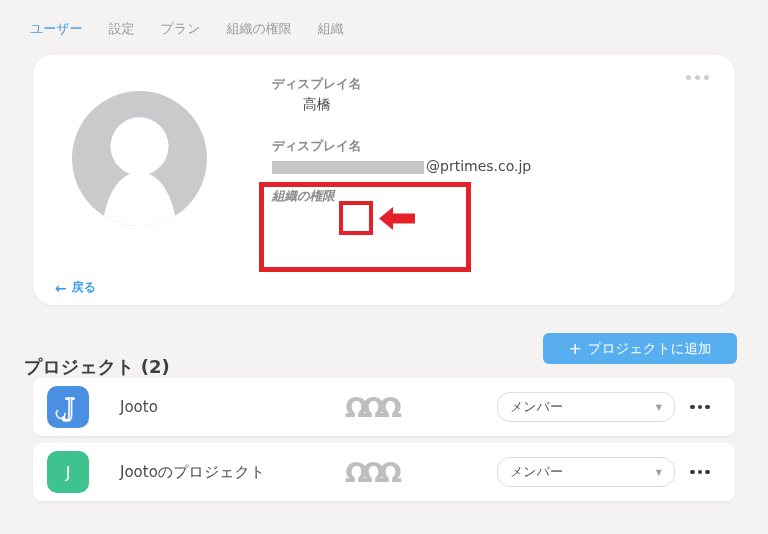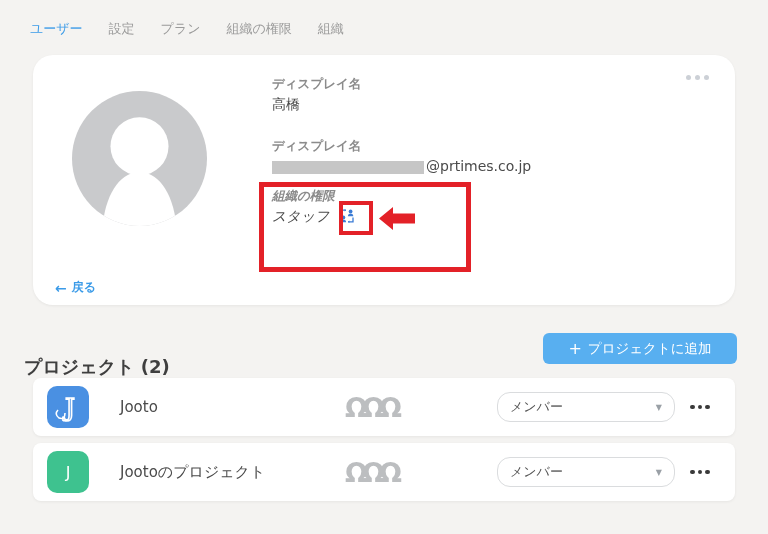--- a/index.html
+++ b/index.html
@@ -14,21 +14,21 @@
   
   .card{position:absolute;left:33px;top:55px;width:702px;height:250px;background:#fff;
         border-radius:20px;box-shadow:0 1px 3px rgba(0,0,0,0.06);}
   .card-menu{position:absolute;top:20px;right:26px;display:flex;gap:4px;cursor:pointer;}
   .card-menu i{width:5px;height:5px;border-radius:50%;background:#ccd0d6;display:block;}
 
   .avatar{position:absolute;left:39px;top:36px;width:135px;height:135px;}
 
   .field{position:absolute;left:239px;}
   .field .lbl{font-size:12.5px;font-weight:bold;color:#8b8b8b;line-height:16px;}
-  .field .val{font-size:14px;color:#4a4a4a;line-height:20px;margin-top:2px;}
+  .field .val{font-size:14px;color:#4a4a4a;line-height:20px;margin-top:2px;text-align:center;}
   .f1{top:21px;} .f2{top:83px;} .f3{top:133px;font-style:italic;}
   .redact{display:inline-block;width:152px;height:13px;background:#c6c6c6;vertical-align:middle;margin-right:2px;}
   .perm-line{display:flex;align-items:center;gap:10px;}
   .perm-icon{width:16px;height:16px;display:inline-block;cursor:pointer;}
 
   
   .anno{position:absolute;pointer-events:none;}
   .anno-big{left:226px;top:127px;width:202px;height:80px;border:5px solid #e32128;}
   .anno-small{left:306px;top:146px;width:26px;height:26px;border:4px solid #e32128;}
   .anno-arrow{left:346px;top:152px;width:36px;height:23px;}
@@ -104,37 +104,20 @@
       <div class="val">高橋</div>
     </div>
 
     <div class="field f2">
       <div class="lbl">ディスプレイ名</div>
       <div class="val"><span class="redact"></span><span>@prtimes.co.jp</span></div>
     </div>
 
     <div class="field f3">
       <div class="lbl">組織の権限</div>
-      <div class="val perm-line">
-        <span>スタッフ</span>
-        <span class="perm-icon">
-          <svg viewBox="0 0 16 16" width="16" height="16">
-            <g fill="none" stroke="#3a7bd5" stroke-width="1.3">
-              <polyline points="2,6.5 2,2.2 7,2.2"></polyline>
-              <polyline points="14,9.5 14,13.8 9,13.8"></polyline>
-            </g>
-            <path d="M7,2.2 L5.6,0.9 L5.6,3.5 Z" fill="#3a7bd5"></path>
-            <path d="M9,13.8 L10.4,12.5 L10.4,15.1 Z" fill="#3a7bd5"></path>
-            <circle cx="11.6" cy="3.4" r="1.9" fill="#3a7bd5"></circle>
-            <path d="M8.9,8.2 c0-1.6 1.2-2.6 2.7-2.6 c1.5,0 2.7,1 2.7,2.6 Z" fill="#3a7bd5"></path>
-            <circle cx="4.4" cy="9.4" r="1.9" fill="#3a7bd5"></circle>
-            <path d="M1.7,14.2 c0-1.6 1.2-2.6 2.7-2.6 c1.5,0 2.7,1 2.7,2.6 Z" fill="#3a7bd5"></path>
-          </svg>
-        </span>
-      </div>
     </div>
 
     <div class="anno anno-big"></div>
     <div class="anno anno-small"></div>
     <div class="anno anno-arrow">
       <svg viewBox="0 0 36 23" width="36" height="23">
         <path d="M0,11.5 L14,0 L14,6.5 L36,6.5 L36,16.5 L14,16.5 L14,23 Z" fill="#e32128"></path>
       </svg>
     </div>
 

